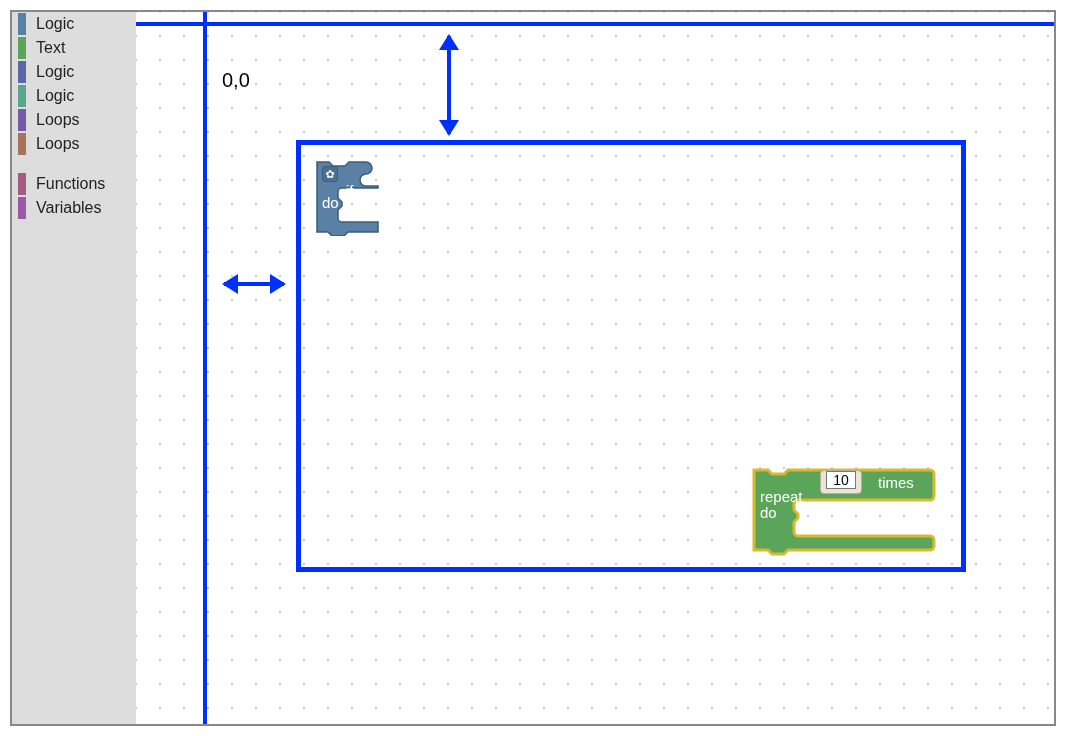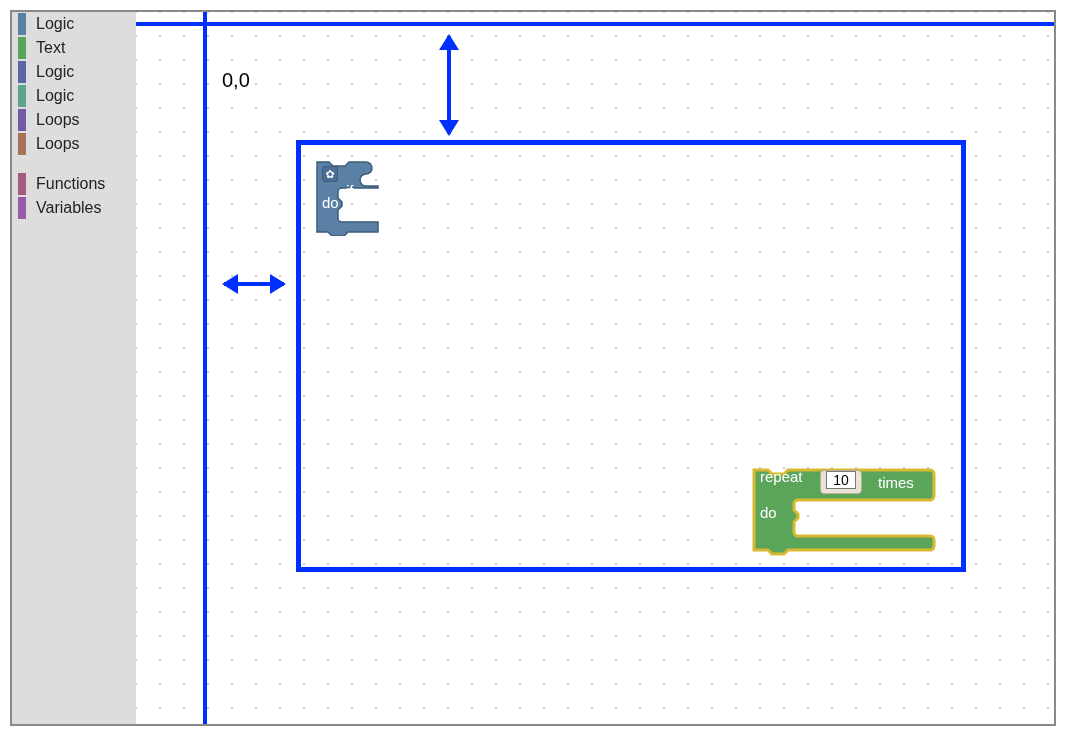--- a/index.html
+++ b/index.html
@@ -128,21 +128,21 @@
   .block-if .lbl-do { position:absolute; left:8px; top:36px; }
 
   .block-repeat {
     position: absolute;
     left: 614px; top: 452px;
     width: 184px;
     color: #fff;
     font-size: 15px;
   }
   .block-repeat svg { display:block; }
-  .block-repeat .lbl-repeat { position:absolute; left:10px; top:4px; }
+  .block-repeat .lbl-repeat { position:absolute; left:10px; top:24px; }
   .block-repeat .num-wrap {
     position:absolute; left:70px; top:6px;
     width:42px; height:24px;
     background:#e9e4d6;
     border:1px solid #b9b19a;
     border-radius:4px;
     display:flex; align-items:flex-start; justify-content:center;
   }
   .block-repeat .num-input {
     width:30px; height:18px;

